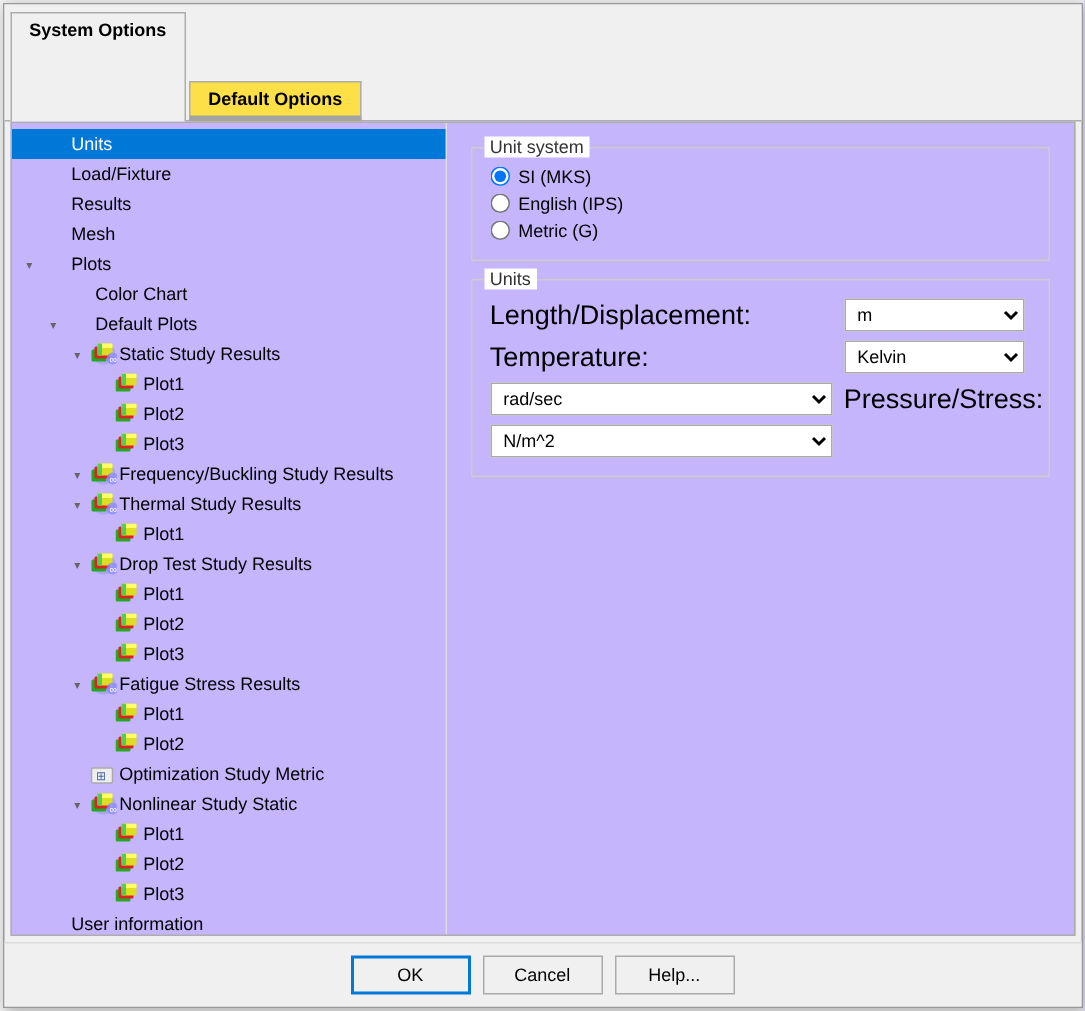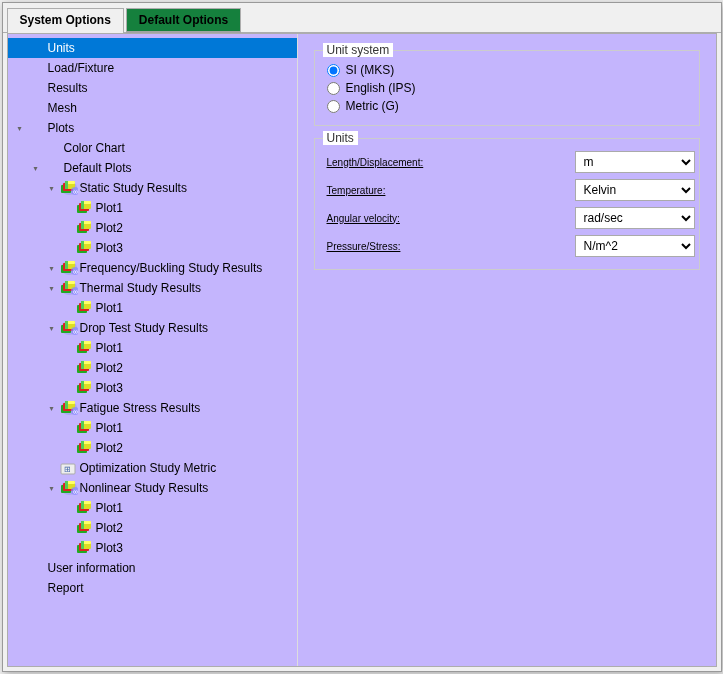--- a/index.html
+++ b/index.html
@@ -35,23 +35,24 @@
       background: #f0f0f0;
       border: 1px solid #adadad;
       border-bottom: none;
       cursor: pointer;
       font-size: 12px;
       color: #000;
       position: relative;
       bottom: -1px;
     }
     .tab.active {
-      background: #15803d;
-      border-bottom: 2px solid #a3a3a3;
+      background: #fde047;
+      border-bottom: 4px solid #a3a3a3;
       z-index: 1;
+      margin-top: 46px;
     }
     .content {
       display: flex;
       flex: 1;
       background: #c4b5fd;
       border: 1px solid #adadad;
       margin: 0 4px 4px 4px;
       overflow: hidden;
     }
     .left-panel {
@@ -100,57 +101,56 @@
       align-items: center;
       justify-content: center;
     }
     .tree-item .label {
       font-size: 12px;
     }
     
     .section-box {
       border: 1px solid #ccc;
       margin-bottom: 12px;
-      padding: 8px 4px 12px 12px;
+      padding: 8px 16px 12px 12px;
       position: relative;
     }
     .section-title {
       position: absolute;
       top: -8px;
       left: 8px;
       background: #fff;
       padding: 0 4px;
       font-size: 12px;
       color: #333;
     }
     .radio-group {
       display: flex;
       flex-direction: column;
       gap: 4px;
       margin-top: 4px;
     }
     .radio-row {
       display: flex;
-      align-items: flex-end;
+      align-items: flex-start;
       gap: 6px;
     }
     .radio-row input[type="radio"] {
       margin: 0;
     }
     .units-grid {
       display: grid;
       grid-template-columns: auto 120px;
       gap: 6px 8px;
       margin-top: 4px;
       align-items: center;
     }
     .units-label {
-      font-size: 10px;
+      font-size: 18px;
       color: #000;
-      text-decoration: underline;
     }
     .units-select {
       width: 100%;
       font-size: 12px;
       padding: 2px 4px;
       border: 1px solid #aaa;
       background: #fff;
       height: 22px;
     }
     .bottom-bar {
@@ -462,21 +462,21 @@
       <ellipse cx="9" cy="8" rx="8" ry="7" fill="#7788cc" opacity="0.3"></ellipse>
       <rect x="1" y="5" width="10" height="8" fill="#22aa22" rx="1"></rect>
       <rect x="3" y="3" width="10" height="8" fill="#dd2222" rx="1"></rect>
       <rect x="5" y="1" width="10" height="8" fill="#dddd22" rx="1"></rect>
       <rect x="5" y="1" width="10" height="3" fill="#ffff66" rx="1"></rect>
       <rect x="5" y="1" width="3" height="8" fill="#55cc55"></rect>
       <circle cx="15" cy="11" r="4" fill="#8888ff" opacity="0.7"></circle>
       <text x="13" y="14" font-size="7" fill="white">∞</text>
     </svg>
             </span>
-            <span class="label">Nonlinear Study Results</span>
+            <span class="label">Nonlinear Study Static</span>
           </div>
           <div class="tree-item">
             <span class="indent" style="min-width:52px;width:52px"></span>
             <span class="toggle"></span>
             <span class="icon">
               <svg width="16" height="14" viewBox="0 0 16 14">
       <rect x="0" y="4" width="10" height="8" fill="#22aa22" rx="1"></rect>
       <rect x="2" y="2" width="10" height="8" fill="#dd2222" rx="1"></rect>
       <rect x="4" y="0" width="10" height="8" fill="#dddd22" rx="1"></rect>
       <rect x="4" y="0" width="10" height="3" fill="#ffff66" rx="1"></rect>
@@ -552,26 +552,30 @@
         <span class="section-title">Units</span>
         <div class="units-grid">
           <span class="units-label">Length/Displacement:</span>
           <select class="units-select">
             <option>m</option><option>mm</option><option>cm</option><option>in</option><option>ft</option>
           </select>
           <span class="units-label">Temperature:</span>
           <select class="units-select">
             <option>Kelvin</option><option>Celsius</option><option>Fahrenheit</option>
           </select>
-          <span class="units-label">Angular velocity:</span>
           <select class="units-select">
             <option>rad/sec</option><option>RPM</option><option>deg/sec</option>
           </select>
           <span class="units-label">Pressure/Stress:</span>
           <select class="units-select">
             <option>N/m^2</option><option>N/mm^2</option><option>Pa</option><option>kPa</option><option>MPa</option><option>psi</option>
           </select>
         </div>
       </div>
     </div>
   </div>
 
+  <div class="bottom-bar">
+    <button class="btn default">OK</button>
+    <button class="btn">Cancel</button>
+    <button class="btn">Help...</button>
+  </div>
 </div>
 
 </body></html>

